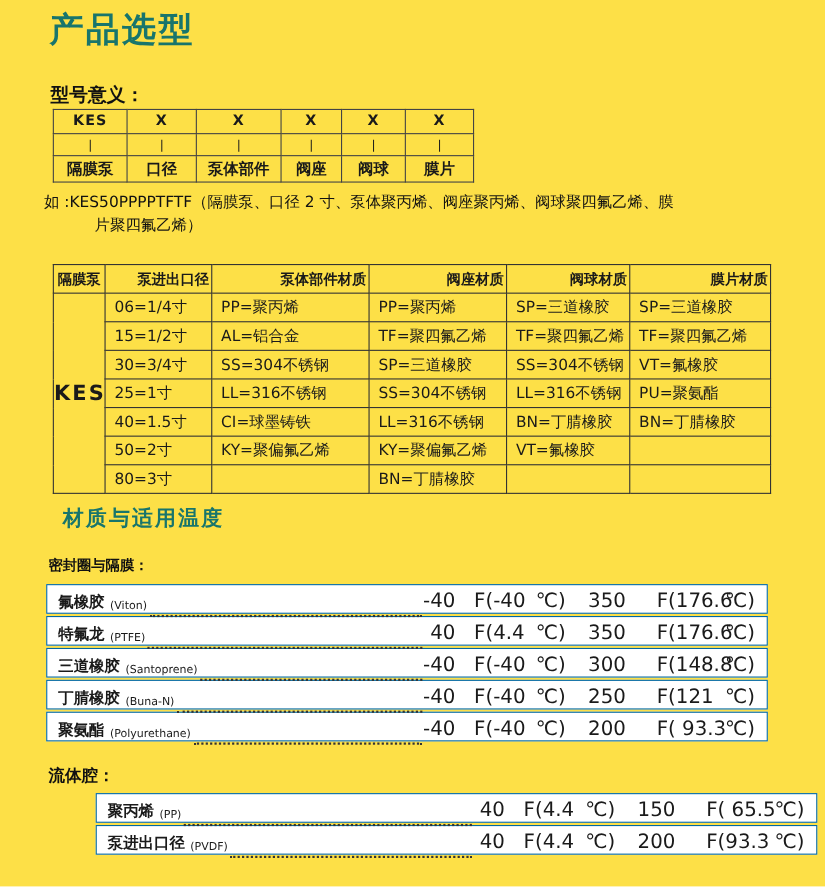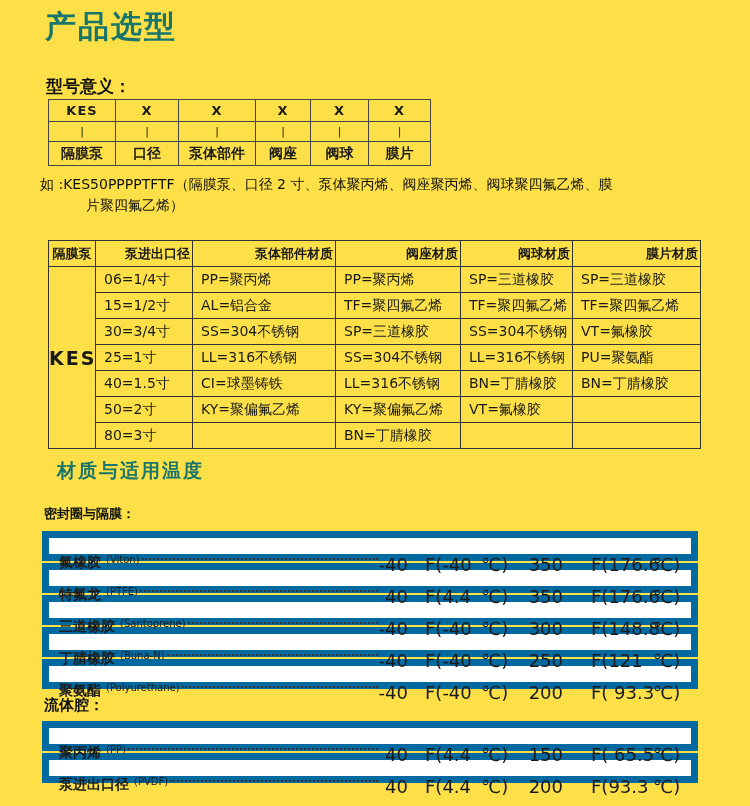--- a/index.html
+++ b/index.html
@@ -31,22 +31,22 @@
   .t2 th,.t2 td{border:1px solid #333;padding:0 2px 0 8px;height:25px;font-size:14px;text-align:left;overflow:hidden;white-space:nowrap;}
   .t2 th{font-weight:bold;font-size:13px;text-align:right;}
   .t2 th.c0{padding:0;text-align:center;}
   .t2 td.kes{padding:0;text-align:center;font-size:19px;font-weight:600;letter-spacing:2px;}
   .t2 col.c0{width:47px}.t2 col.c1{width:97px}.t2 col.c2{width:143px}
   .t2 col.c3{width:125px}.t2 col.c4{width:112px}.t2 col.c5{width:128px}
 
   
   .temp{position:absolute;left:42px;width:656px;}
   #seal-table{top:531px;}
-  #fluid-table{top:721px;}
-  .trow{display:flex;align-items:flex-start;height:27px;border:7px solid #0369a1;background:#fff;margin-top:2px;padding:16px 4px 0 10px;box-sizing:border-box;}
+  #fluid-table{top:721px;margin-left:45px;}
+  .trow{display:flex;align-items:flex-end;height:27px;border:1px solid #0369a1;background:#fff;margin-top:2px;padding:16px 4px 0 10px;box-sizing:border-box;}
   .trow:first-child{margin-top:0;}
   .cn{font-weight:bold;font-size:14px;white-space:nowrap;}
   .en{font-size:10px;margin-left:5px;white-space:nowrap;}
   .dots{flex:1;height:0;border-bottom:2px dotted #333;transform:translateY(4px);margin-left:2px;min-width:10px;}
   .v{font-size:18px;white-space:nowrap;flex:none;}
   .vmin{width:30px;text-align:right;}
   .vf1{width:56px;margin-left:17px;}
   .vu1{width:40px;}
   .vmax{width:42px;text-align:right;}
   .vf2{width:62px;margin-left:28px;}

